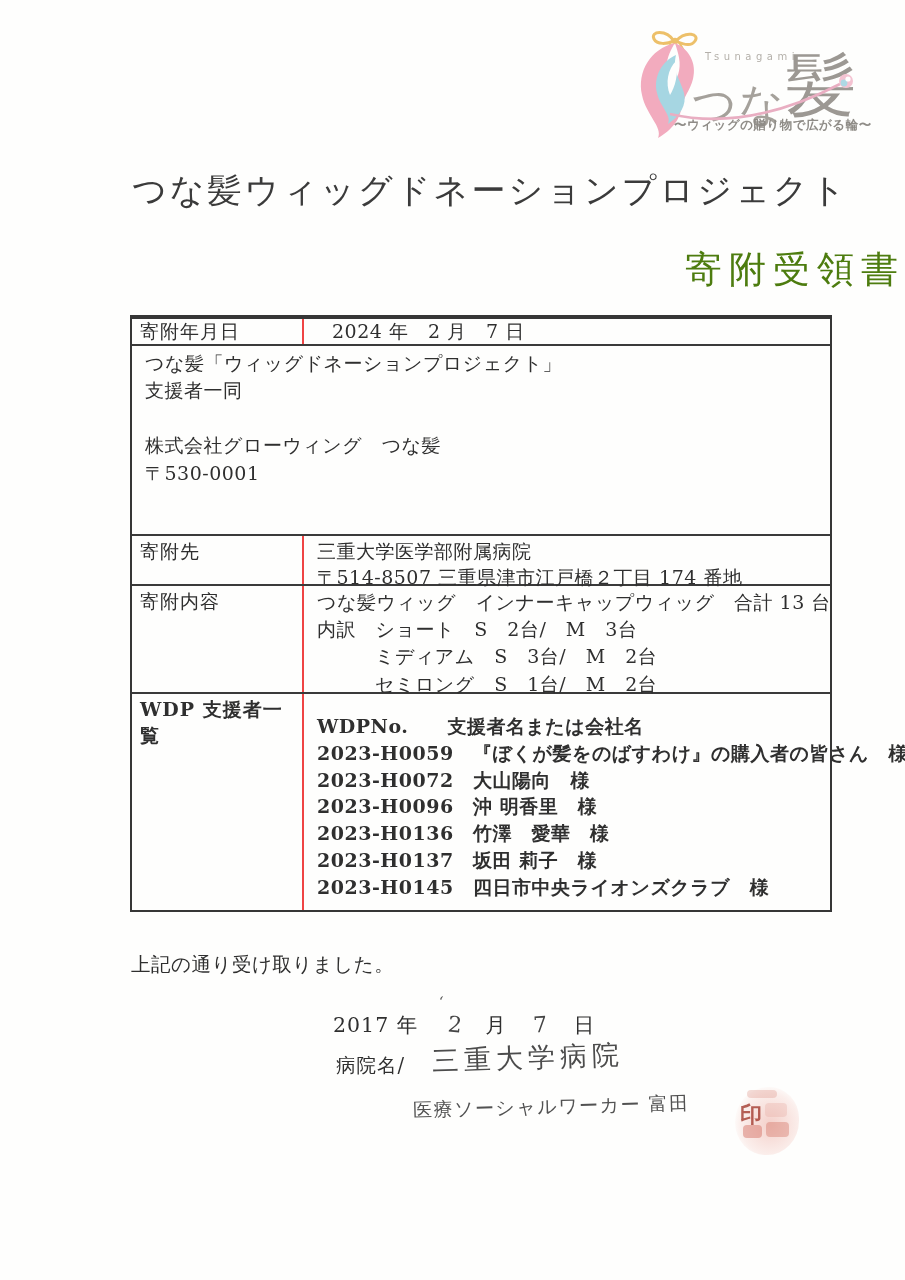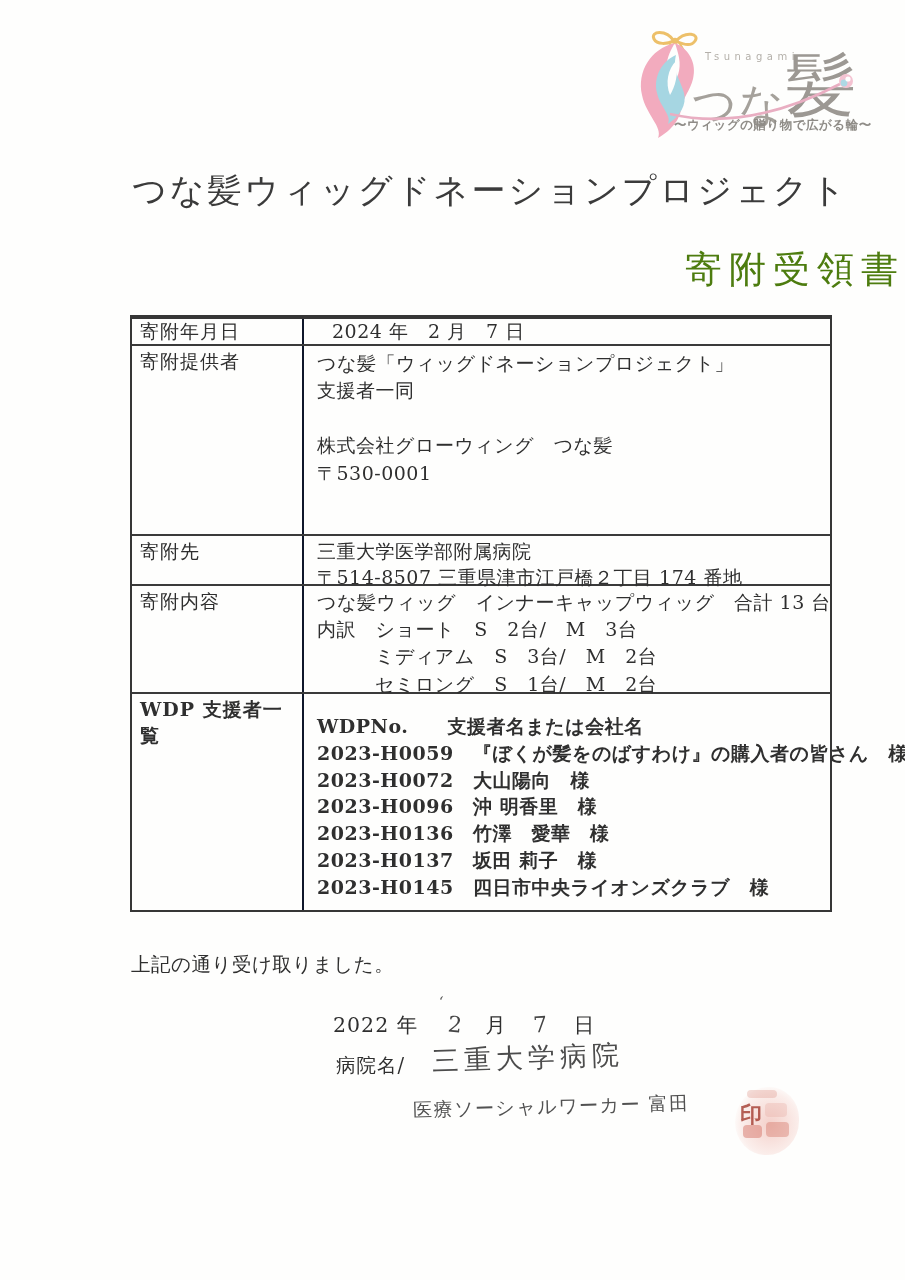--- a/index.html
+++ b/index.html
@@ -18,21 +18,21 @@
   .tagline { position:absolute; left:46px; top:95px; font-size:12.5px; font-weight:bold; letter-spacing:0.5px; color:#8f8c87; font-family:"DejaVu Sans","Liberation Sans",sans-serif; white-space:nowrap; }
 
   
   .title { position:absolute; left:132px; top:168px; font-size:34px; letter-spacing:3px; font-weight:normal; color:#3b3b3b; white-space:nowrap; }
   .subtitle { position:absolute; left:0; top:245px; width:100%; text-align:right; font-size:37px; letter-spacing:7px; font-weight:normal; color:#4d7c0f; }
 
   
   .rtable { position:absolute; left:130px; top:315px; width:702px; border:2px solid #363636; border-top-width:4px; }
   .trow { display:flex; border-bottom:2px solid #3a3a3a; }
   .trow:last-child { border-bottom:none;font-weight:bold; }
-  .tlabel { width:172px; flex:0 0 172px; border-right:2px solid #0f172a; padding:3px 4px 0 8px; font-size:19px; letter-spacing:1px; }
+  .tlabel { width:172px; flex:0 0 172px; border-right:2px solid #ef4444; padding:3px 4px 0 8px; font-size:19px; letter-spacing:1px; }
   .tvalue { flex:1; padding:4px 6px 0 13px; font-size:19px; letter-spacing:0.5px; }
   .tline { line-height:27.2px; white-space:nowrap; }
   .r1 { height:27px; } .r1 .tlabel { padding-top:0; line-height:25px; } .r1 .tvalue { padding-top:0; padding-left:28px; } .r1 .tline { line-height:25px; }
   .r2 { height:190px; }
   .r3 { height:50px; } .r3 .tvalue { padding-top:2px; } .r3 .tline { line-height:26px; }
   .r4 { height:108px; } .r4 .tvalue { padding-top:3px; }
   .r5 { height:216px; } .r5 .tvalue { padding-top:19px; } .r5 .tline { line-height:26.8px; }
   .gap-above { margin-top:28px; }
   .indent { padding-left:58px; }
 
@@ -100,21 +100,20 @@
   <div class="rtable">
 
     <div class="trow r1">
       <div class="tlabel">寄附年月日</div>
       <div class="tvalue">
         <div class="tline">2024 年　2 月　7 日</div>
       </div>
     </div>
 
     <div class="trow r2">
-      <div class="tlabel">寄附提供者</div>
       <div class="tvalue">
         <div class="tline">つな髪「ウィッグドネーションプロジェクト」</div>
         <div class="tline">支援者一同</div>
         <div class="tline gap-above">株式会社グローウィング　つな髪</div>
         <div class="tline">〒530-0001</div>
       </div>
     </div>
 
     <div class="trow r3">
       <div class="tlabel">寄附先</div>
@@ -147,21 +146,21 @@
       </div>
     </div>
 
   </div>
 
   <div class="note">上記の通り受け取りました。</div>
 
   <span class="stray-mark">ʻ</span>
 
   <div class="date-line">
-    <span>2022 年</span><span class="hw seg-month-val">2</span><span class="seg-month">月</span><span class="hw seg-day-val">7</span><span class="seg-day">日</span>
+    <span>2017 年</span><span class="hw seg-month-val">2</span><span class="seg-month">月</span><span class="hw seg-day-val">7</span><span class="seg-day">日</span>
   </div>
 
   <div class="hospital-label">病院名/</div>
   <div class="hospital-name hw">三重大学病院</div>
   <div class="signer hw">医療ソーシャルワーカー 富田</div>
 
   <div class="stamp">
     <div class="stamp-blob"></div>
     <div class="stamp-mark m3"></div>
     <div class="stamp-mark m4"></div>

